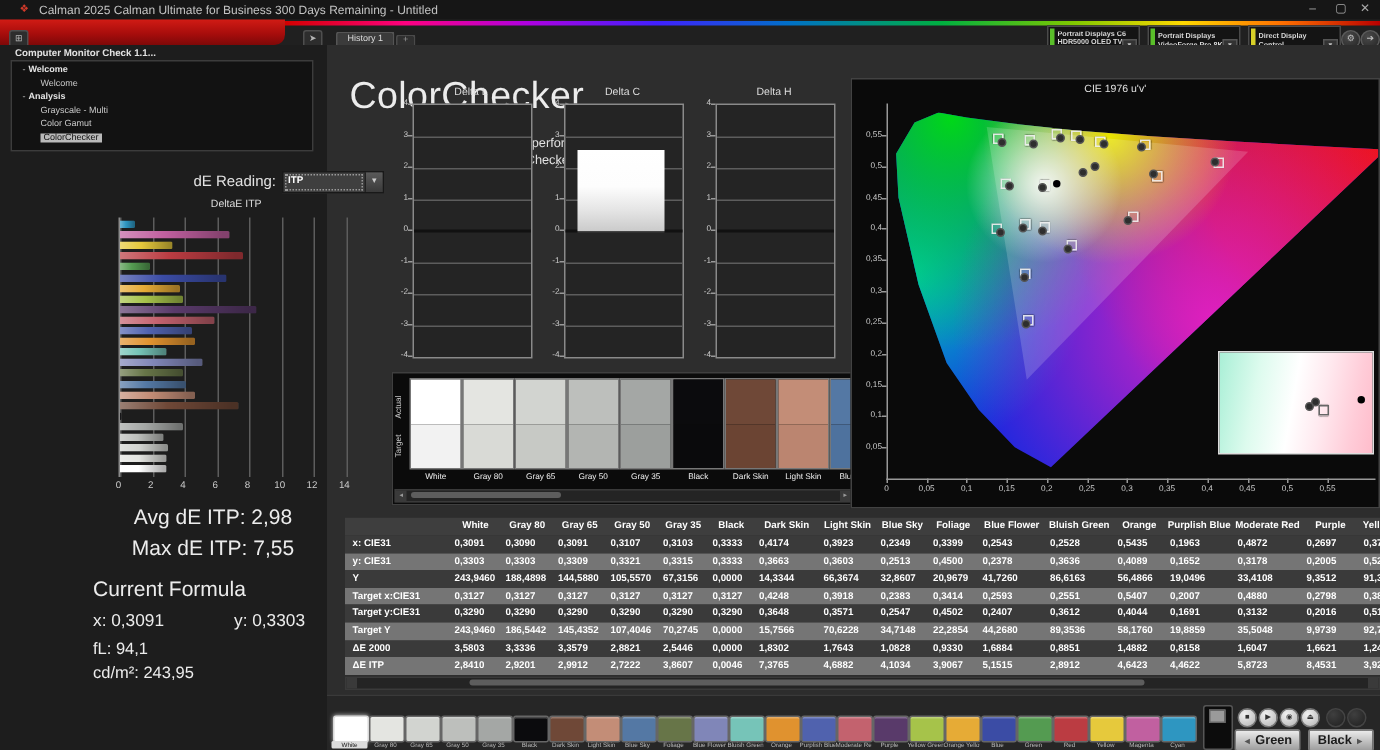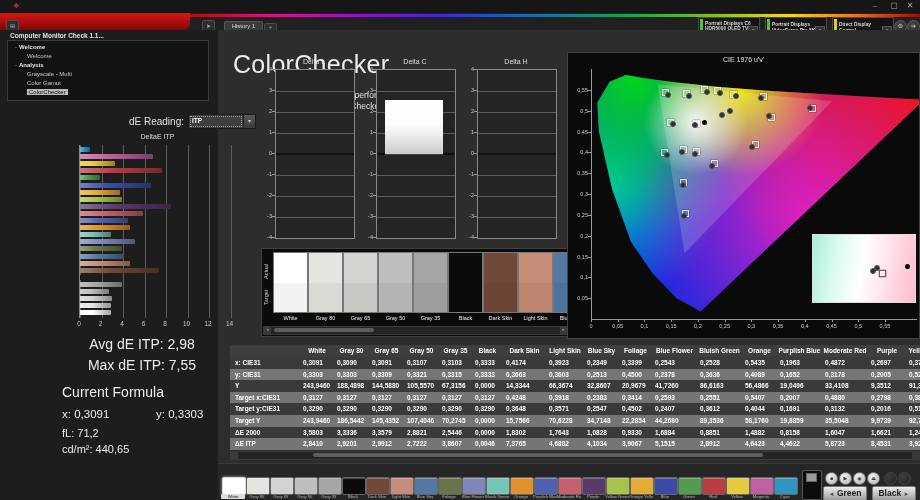--- a/index.html
+++ b/index.html
@@ -124,20 +124,21 @@
   .tbtn.dark{background:radial-gradient(circle at 35% 30%,#3f3f3f,#1f1f1f);border:1px solid #444}
   .navbtn{top:486px;width:42px;height:13px;border-radius:2px;border:1px solid #777;
     background:linear-gradient(#ececec,#9e9e9e);color:#1c1c1c;font-size:8.5px;font-weight:bold;text-align:center;line-height:12px}
   .navbtn .mini{font-size:6px;color:#555}
 </style>
 </head>
 <body>
 
 <div class="abs" id="titlebar">
   <div class="abs" id="title-diamond">❖</div>
+  <div class="abs" id="title-text">Calman 2025 Calman Ultimate for Business 300 Days Remaining  - Untitled</div>
   <div class="abs winbtn" style="left:869px">–</div>
   <div class="abs winbtn" style="left:888px">▢</div>
   <div class="abs winbtn" style="left:904px">✕</div>
 </div>
 
 <div class="abs" id="band"></div>
 <div class="abs" id="rainbow"></div>
 <div class="abs" id="calman-bar">
   <div class="abs" id="calman-diamond">❖</div>
   <div class="abs" id="calman-name">calman</div>
@@ -235,22 +236,22 @@
     <div class="de-xl" style="left: 106.534px;">10</div>
     <div class="de-xl" style="left: 128.041px;">12</div>
     <div class="de-xl" style="left: 149.548px;">14</div>
   </div>
 
 <div class="abs" id="stat-avg">Avg dE ITP: 2,98</div>
 <div class="abs" id="stat-max">Max dE ITP: 7,55</div>
 <div class="abs" id="stat-cur">Current Formula</div>
 <div class="abs" id="stat-x">x: 0,3091</div>
 <div class="abs" id="stat-y">y: 0,3303</div>
-<div class="abs" id="stat-fl">fL: 71,2</div>
-<div class="abs" id="stat-cd">cd/m²: 440,65</div>
+<div class="abs" id="stat-fl">fL: 94,1</div>
+<div class="abs" id="stat-cd">cd/m²: 243,95</div>
 
 <div id="delta-panels">
     <div class="abs dp-title" style="left: 275px;">Delta L</div>
     <div class="abs dp-plot" style="left: 275px;">
       <div class="dp-grid" style="top: 21px;"></div>
       <div class="dp-grid" style="top: 42px;"></div>
       <div class="dp-grid" style="top: 63px;"></div>
       <div class="dp-zero" style="top: 83px;"></div>
       <div class="dp-grid" style="top: 105px;"></div>
       <div class="dp-grid" style="top: 126px;"></div>

